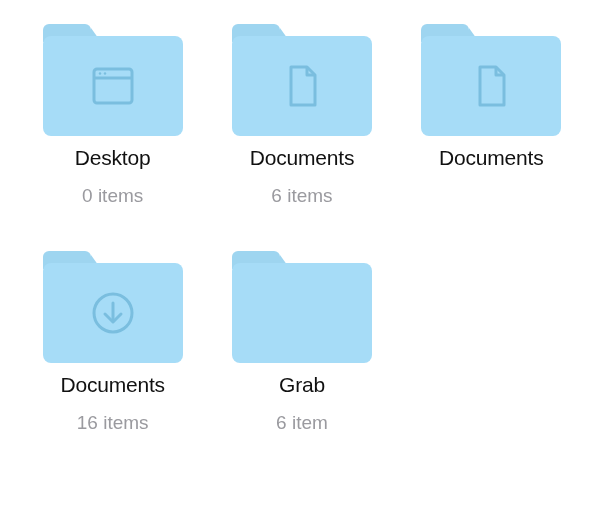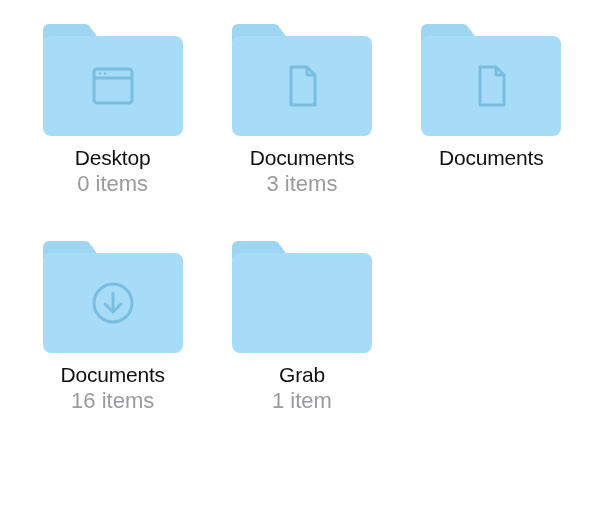--- a/index.html
+++ b/index.html
@@ -85,23 +85,23 @@
       width: 30px;
       height: 30px;
     }
     .folder-name {
       font-size: 21px;
       color: #111;
       font-weight: 400;
       letter-spacing: -0.2px;
     }
     .folder-count {
-      font-size: 22px;
+      font-size: 19px;
       color: #9a9a9f;
-      margin-top: 1px;
+      margin-top: 15px;
     }
   </style>
 </head>
 <body>
 
 <div class="grid">
 
   <div class="folder-item">
     <div class="folder-icon-wrap">
       <div class="folder-tab"></div>
@@ -122,21 +122,21 @@
     <div class="folder-icon-wrap">
       <div class="folder-tab"></div>
       <div class="folder-body">
         <svg viewBox="0 0 46 46" fill="none" stroke="#7abedf" stroke-width="3" stroke-linejoin="round">
           <path d="M12 4 L28 4 L36 12 L36 42 L12 42 Z"></path>
           <path d="M28 4 L28 12 L36 12"></path>
         </svg>
       </div>
     </div>
     <div class="folder-name">Documents</div>
-    <div class="folder-count">3 items</div>
+    <div class="folder-count">6 items</div>
   </div>
 
   <div class="folder-item">
     <div class="folder-icon-wrap">
       <div class="folder-tab"></div>
       <div class="folder-body">
         <svg viewBox="0 0 46 46" fill="none" stroke="#7abedf" stroke-width="3" stroke-linejoin="round">
           <path d="M12 4 L28 4 L36 12 L36 42 L12 42 Z"></path>
           <path d="M28 4 L28 12 L36 12"></path>
         </svg>
@@ -160,16 +160,16 @@
     <div class="folder-count">16 items</div>
   </div>
 
 
   <div class="folder-item">
     <div class="folder-icon-wrap">
       <div class="folder-tab"></div>
       <div class="folder-body"></div>
     </div>
     <div class="folder-name">Grab</div>
-    <div class="folder-count">1 item</div>
+    <div class="folder-count">6 item</div>
   </div>
 
 </div>
 
 </body></html>

